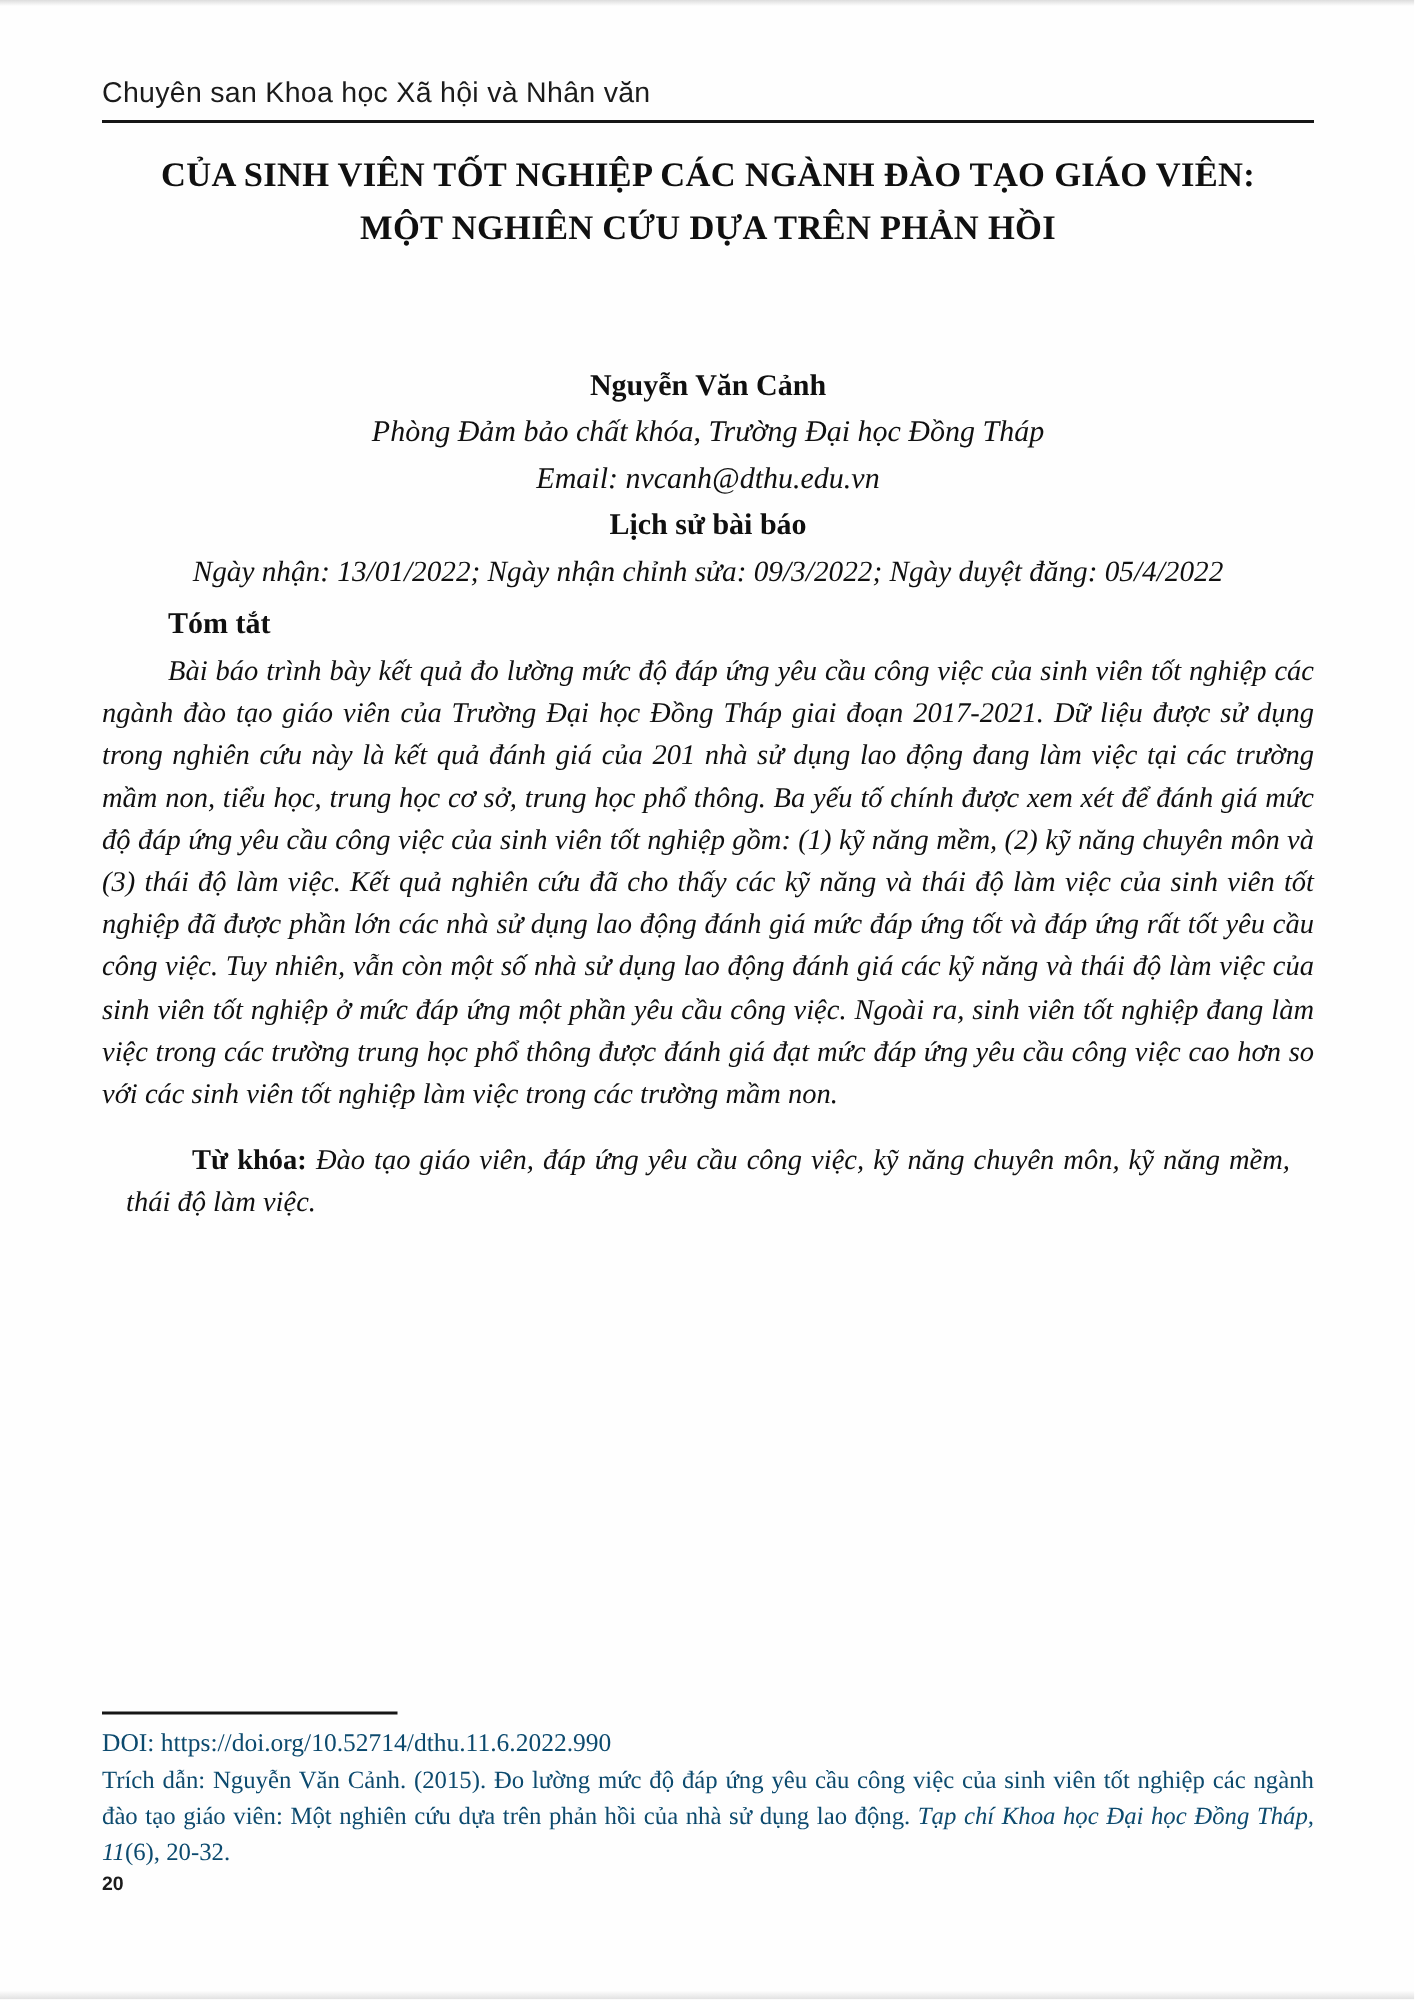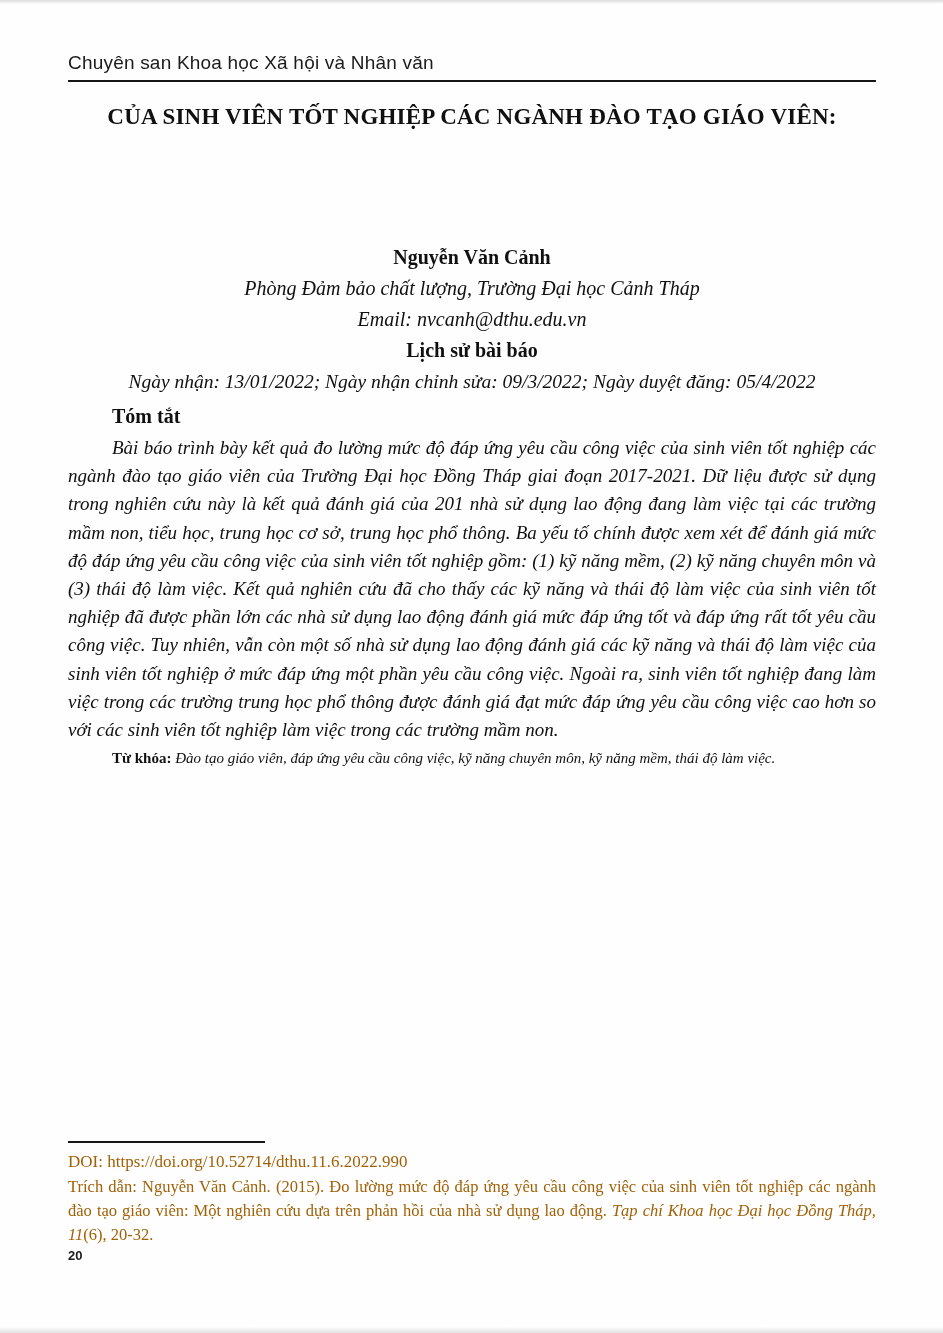--- a/index.html
+++ b/index.html
@@ -86,39 +86,39 @@
   }
   .abstract-body {
     margin: 0;
     font-style: italic;
     font-size: 19px;
     line-height: 28.2px;
     text-align: justify;
     text-indent: 44px;
   }
   .keywords-para {
-    margin: 0;
-    font-size: 15px;
+    margin: 16px;
+    font-size: 19px;
     line-height: 28.2px;
     text-align: justify;
     text-indent: 44px;
   }
   .keywords-label {
     font-weight: bold;
     font-style: normal;
   }
   .keywords-text {
     font-style: italic;
   }
   .footnote-block {
     position: absolute;
     top: 1141px;
     left: 68px;
     right: 67px;
-    color: #a16207;
+    color: #0c4a6e;
   }
   .footnote-rule {
     width: 197px;
     height: 0;
     border-top: 2px solid #161616;
     margin-bottom: 7px;
   }
   .doi-line {
     font-size: 17px;
     line-height: 23px;
@@ -146,25 +146,26 @@
 <body>
 
 <div class="page">
 
   <div class="scan-edge-top"></div>
 
   <div class="running-head">Chuyên san Khoa học Xã hội và Nhân văn</div>
 
   <div class="title-block">
     <div>CỦA SINH VIÊN TỐT NGHIỆP CÁC NGÀNH ĐÀO TẠO GIÁO VIÊN:</div>
+    <div>MỘT NGHIÊN CỨU DỰA TRÊN PHẢN HỒI</div>
   </div>
 
   <div class="meta-block">
     <div class="meta-line meta-author">Nguyễn Văn Cảnh</div>
-    <div class="meta-line meta-affiliation">Phòng Đảm bảo chất lượng, Trường Đại học Cảnh Tháp</div>
+    <div class="meta-line meta-affiliation">Phòng Đảm bảo chất khóa, Trường Đại học Đồng Tháp</div>
     <div class="meta-line meta-email">Email: nvcanh@dthu.edu.vn</div>
     <div class="meta-line meta-history-heading">Lịch sử bài báo</div>
     <div class="meta-line meta-dates">Ngày nhận: 13/01/2022; Ngày nhận chỉnh sửa: 09/3/2022; Ngày duyệt đăng: 05/4/2022</div>
   </div>
 
   <div class="abstract-block">
     <div class="abstract-heading">Tóm tắt</div>
     <p class="abstract-body">Bài báo trình bày kết quả đo lường mức độ đáp ứng yêu cầu công việc của sinh viên tốt nghiệp các ngành đào tạo giáo viên của Trường Đại học Đồng Tháp giai đoạn 2017-2021. Dữ liệu được sử dụng trong nghiên cứu này là kết quả đánh giá của 201 nhà sử dụng lao động đang làm việc tại các trường mầm non, tiểu học, trung học cơ sở, trung học phổ thông. Ba yếu tố chính được xem xét để đánh giá mức độ đáp ứng yêu cầu công việc của sinh viên tốt nghiệp gồm: (1) kỹ năng mềm, (2) kỹ năng chuyên môn và (3) thái độ làm việc. Kết quả nghiên cứu đã cho thấy các kỹ năng và thái độ làm việc của sinh viên tốt nghiệp đã được phần lớn các nhà sử dụng lao động đánh giá mức đáp ứng tốt và đáp ứng rất tốt yêu cầu công việc. Tuy nhiên, vẫn còn một số nhà sử dụng lao động đánh giá các kỹ năng và thái độ làm việc của sinh viên tốt nghiệp ở mức đáp ứng một phần yêu cầu công việc. Ngoài ra, sinh viên tốt nghiệp đang làm việc trong các trường trung học phổ thông được đánh giá đạt mức đáp ứng yêu cầu công việc cao hơn so với các sinh viên tốt nghiệp làm việc trong các trường mầm non.</p>
     <p class="keywords-para"><span class="keywords-label">Từ khóa:</span><span class="keywords-text"> Đào tạo giáo viên, đáp ứng yêu cầu công việc, kỹ năng chuyên môn, kỹ năng mềm, thái độ làm việc.</span></p>
   </div>

